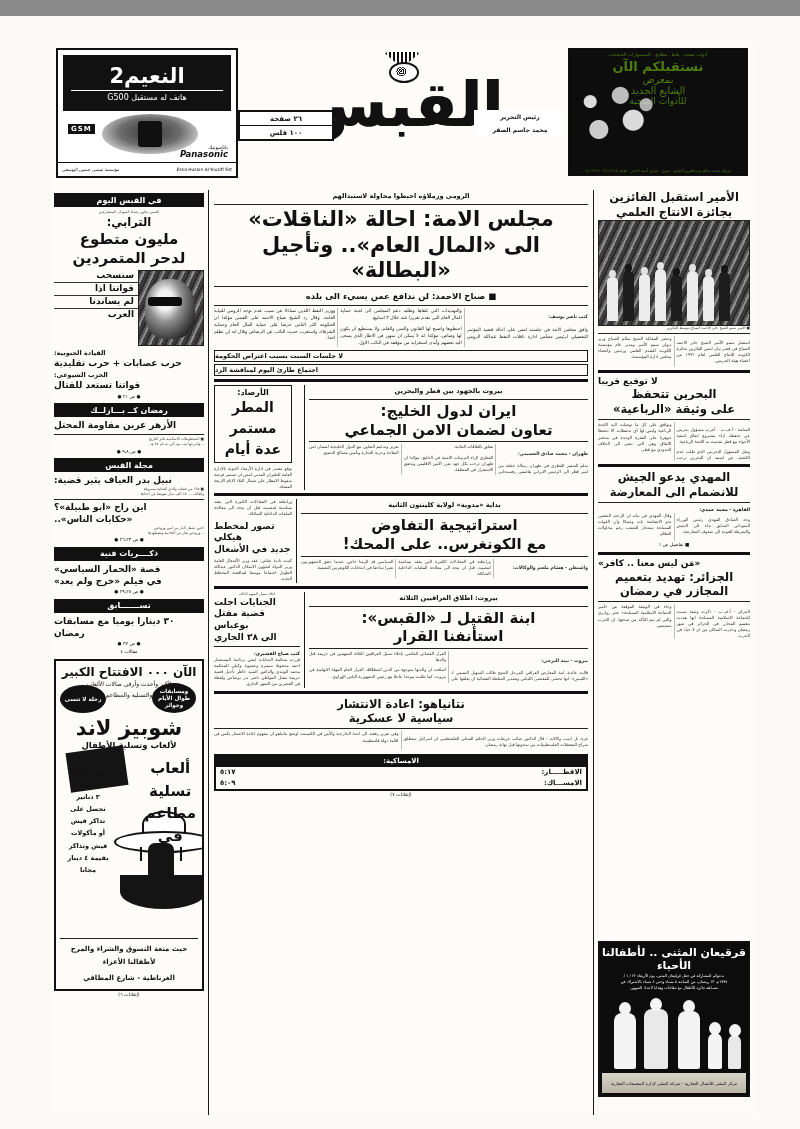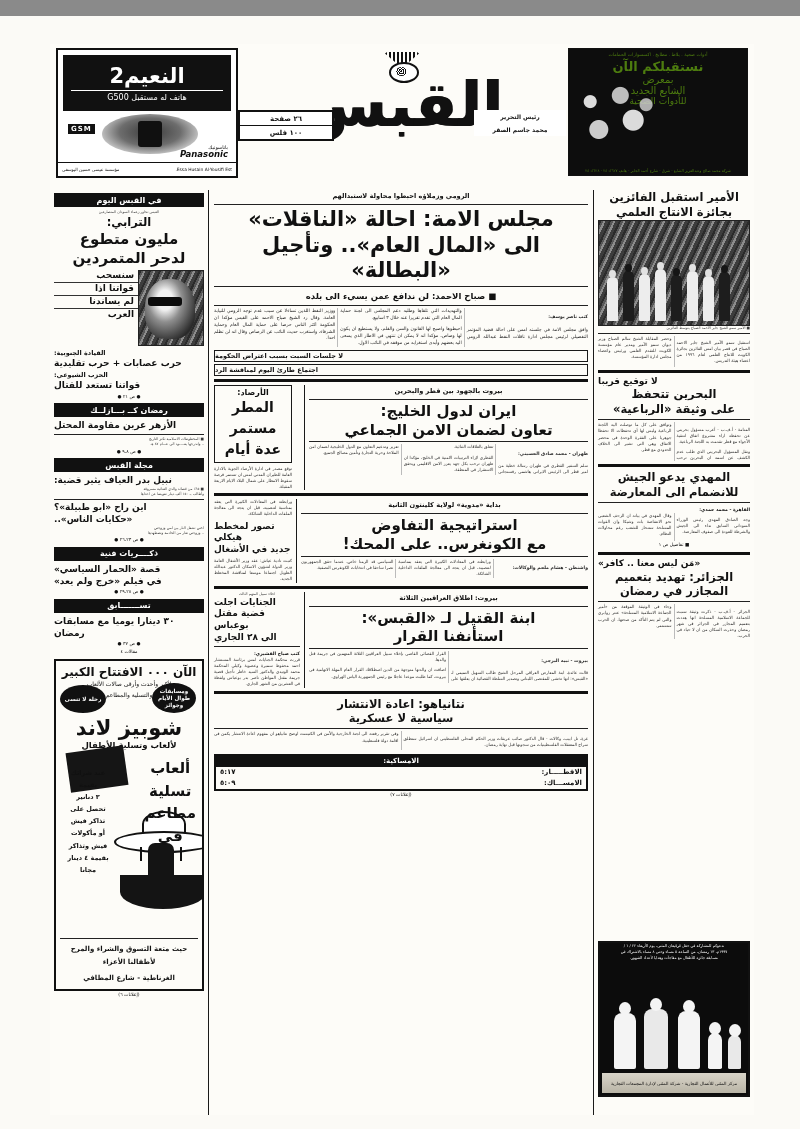--- a/index.html
+++ b/index.html
@@ -299,20 +299,21 @@
       <div class="hl-xs ar">«مَن ليس معنا .. كافر»</div>
       <div class="hl-sm ar">الجزائر: تهديد بتعميم</div>
       <div class="hl-sm ar">المجازر في رمضان</div>
       <div class="hr-thin"></div>
       <div class="cols2 tiny ar">
         <p>الجزائر - أ.ف.ب - ذكرت وثيقة نسبت للجماعة الاسلامية المسلحة انها هددت بتعميم المجازر في الجزائر في شهر رمضان وحذرت السكان من ان لا حياد في الحرب.</p>
         <p>وجاء في الوثيقة الموقعة من «أمير الجماعة الاسلامية المسلحة» عنتر زوابري والتي لم يتم التأكد من صحتها، ان الحرب ستستمر.</p>
       </div>
 
       <div class="qurq">
+        <div class="hd ar">قرقيعان المثنى .. لأطفالنا الأحباء</div>
         <div class="sub ar">ندعوكم للمشاركة في حفل قرقيعان المثنى، يوم الأربعاء ٢٢ / ١ / ١٩٩٧م، ١٣ رمضان، من الساعة ٥ مساء وحتى ٨ مساء بالاشتراك في مسابقة جائزة للأطفال مع مفاجآت وهدايا لأعداد الشهور.</div>
         <div class="scene">
           <div class="qfig" style="left:14px;width:22px;height:56px;"></div>
           <div class="qfig d" style="left:44px;width:24px;height:60px;"></div>
           <div class="qfig" style="left:78px;width:22px;height:58px;"></div>
           <div class="qfig" style="left:108px;width:14px;height:36px;"></div>
           <div class="qfig d" style="left:128px;width:13px;height:34px;"></div>
           <div class="qfig" style="left:148px;width:22px;height:58px;"></div>
         </div>
         <div class="foot ar">مركز المثنى للأعمال التجارية - شركة المثنى لإدارة المجمعات التجارية</div>

